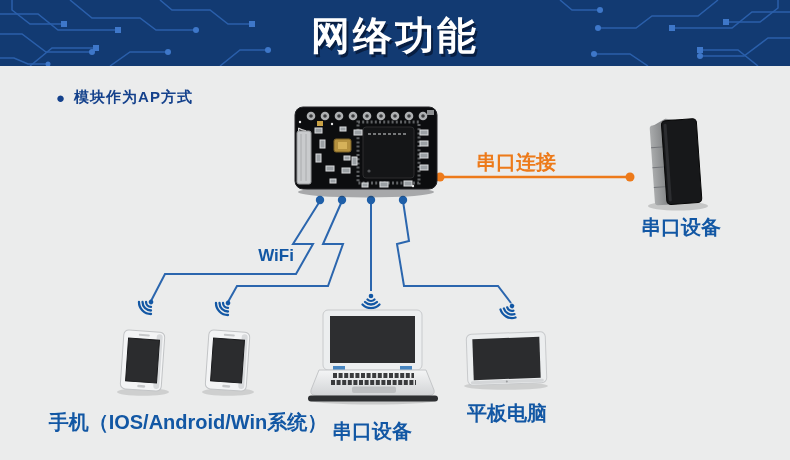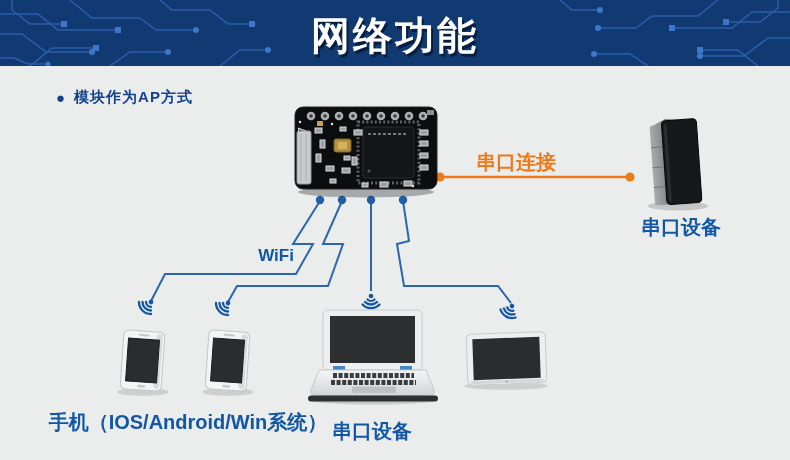--- a/index.html
+++ b/index.html
@@ -265,14 +265,15 @@
         <circle cx="506" cy="381.5" r="1" fill="#9a9c9e"></circle>
       </g>
     </g>
   </svg>
 
   <div class="label lbl-wifi">WiFi</div>
   <div class="label lbl-serial-link">串口连接</div>
   <div class="label lbl-serial-dev">串口设备</div>
   <div class="label lbl-phones">手机（IOS/Android/Win系统）</div>
   <div class="label lbl-laptop">串口设备</div>
+  <div class="label lbl-tablet">平板电脑</div>
 
 </div>
 
 </body></html>

